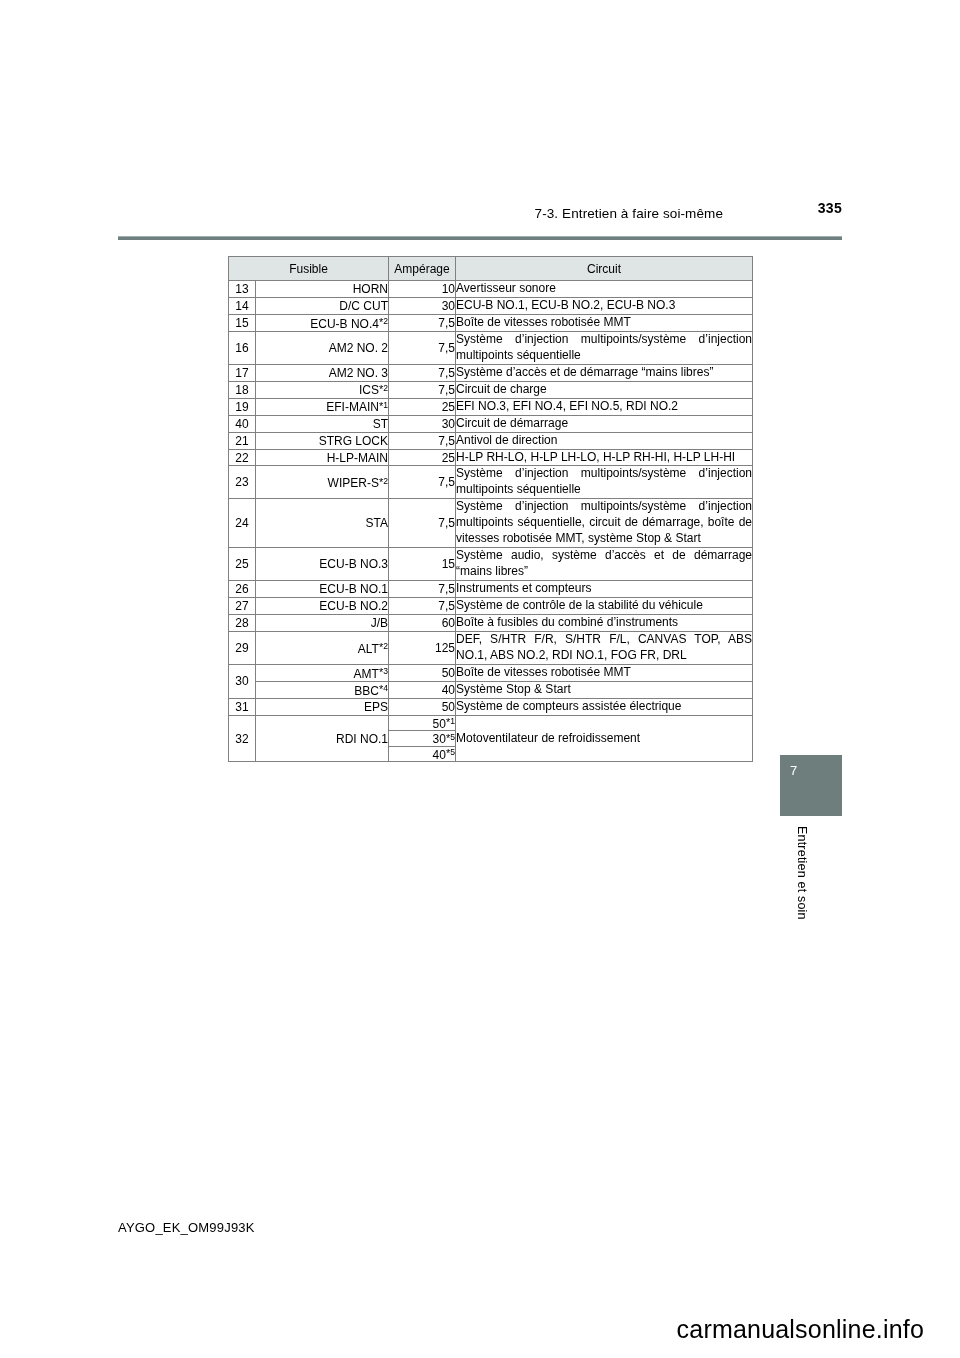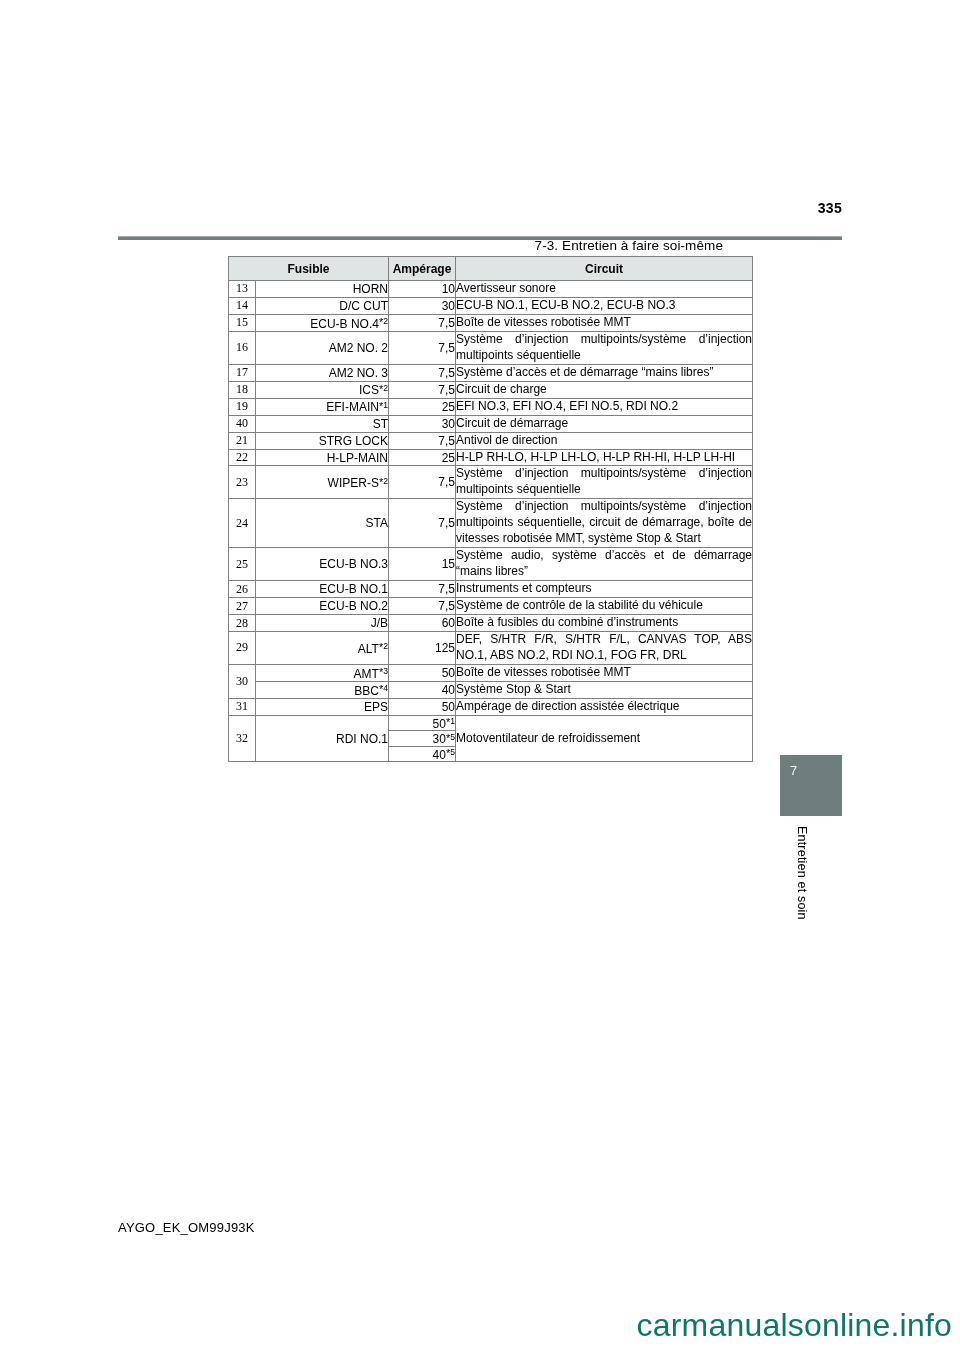--- a/index.html
+++ b/index.html
@@ -24,21 +24,20 @@
     width: 724px;
     height: 38px;
   }
   #header-title {
     position: absolute;
     right: 119px;
     top: 0px;
     font-size: 13.5px;
     letter-spacing: 0.1px;
     white-space: nowrap;
-    margin-top: 32px;
   }
   #header-pagenum {
     position: absolute;
     right: 0px;
     top: -6px;
     font-size: 14px;
     font-weight: bold;
     letter-spacing: 0.3px;
   }
   #header-rule {
@@ -69,36 +68,35 @@
     border: 1px solid #ururu;
   }
   table.fuse-table th,
   table.fuse-table td {
     border: 1px solid #808080;
     padding: 0;
     vertical-align: middle;
   }
   thead th {
     background: #dfe4e4;
-    font-weight: bold;
+    font-weight: normal;
     text-align: center;
     height: 23px;
     font-size: 12px;
   }
   
   col.c-num   { width: 27px;  }
   col.c-name  { width: 133px; }
   col.c-amp   { width: 67px;  }
   col.c-circ  { width: 297px; }
 
   td.num {
     text-align: center;
     font-size: 12px;
     padding: 0 2px;
-    font-family: Liberation Serif, serif;
   }
   td.name {
     text-align: right;
     padding: 3px 0 3px 7px;
     font-size: 12px;
     margin-left: 15px;
   }
   td.amp {
     text-align: right;
     font-size: 12px;
@@ -154,24 +152,24 @@
   
   #footer-code {
     position: absolute;
     left: 118px;
     top: 1220px;
     font-size: 13px;
     letter-spacing: 0.2px;
   }
   #watermark {
     position: absolute;
-    right: 8px;
+    right: 36px;
     bottom: 14px;
-    font-size: 32px;
-    color: #0f766e;
+    font-size: 25px;
+    color: #000000;
     letter-spacing: 0.2px;
   }
 </style>
 </head>
 <body>
 
 <div id="page-header">
   <div id="header-title">7-3. Entretien à faire soi-même</div>
   <div id="header-pagenum">335</div>
   <div id="header-rule"></div>
@@ -303,21 +301,21 @@
         </tr>
         <tr>
           <td class="name">BBC<sup class="star"><span class="ast">*</span>4</sup></td>
           <td class="amp">40</td>
           <td class="circ nojust">Système Stop &amp; Start</td>
         </tr>
         <tr>
           <td class="num">31</td>
           <td class="name">EPS</td>
           <td class="amp">50</td>
-          <td class="circ nojust">Ampérage de direction assistée électrique</td>
+          <td class="circ nojust">Système de compteurs assistée électrique</td>
         </tr>
         <tr>
           <td class="num" rowspan="3">32</td>
           <td class="name" rowspan="3">RDI NO.1</td>
           <td class="amp">50<sup class="star"><span class="ast">*</span>1</sup></td>
           <td class="circ nojust" rowspan="3">Motoventilateur de refroidissement</td>
         </tr>
         <tr>
           <td class="amp">30<sup class="star"><span class="ast">*</span>5</sup></td>
         </tr>

